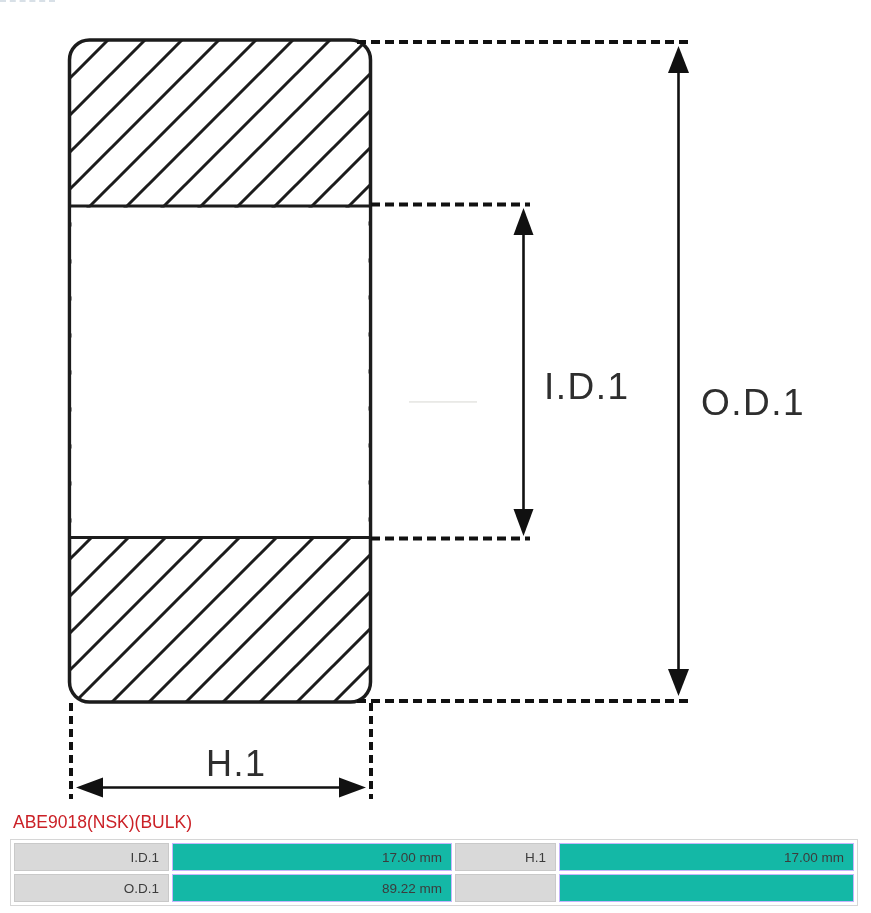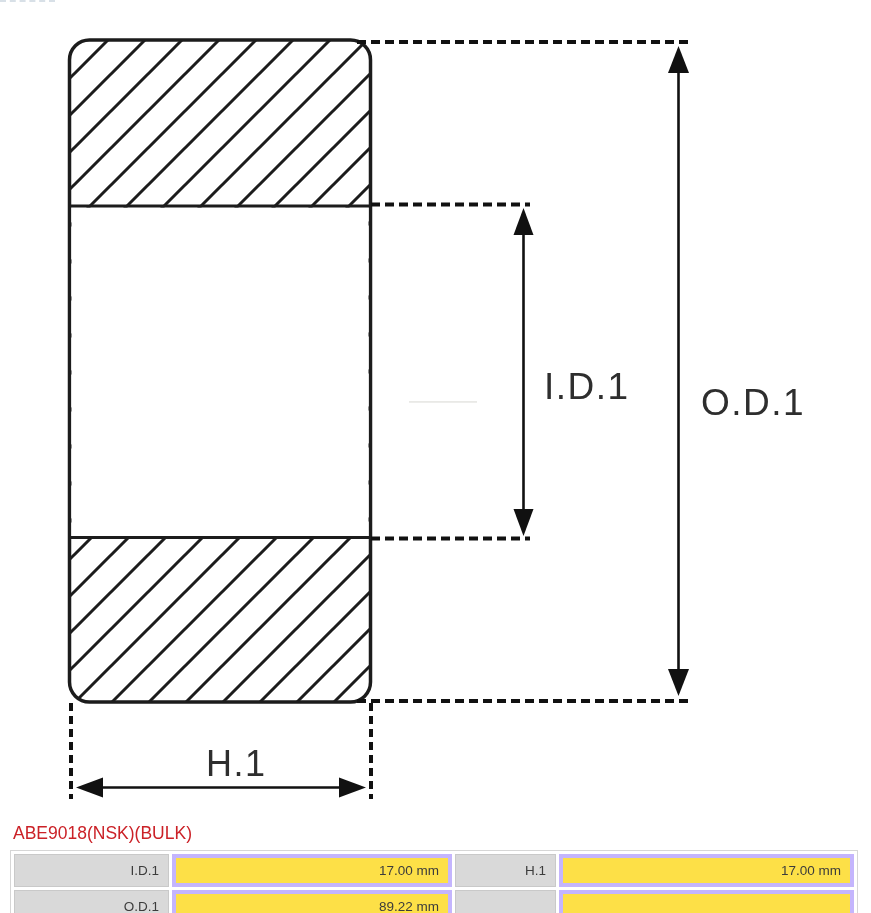--- a/index.html
+++ b/index.html
@@ -24,21 +24,21 @@
   svg.diagram { display: block; width: 871px; height: 808px; }
 
   .dim-label {
     font-family: "Liberation Sans", "DejaVu Sans", sans-serif;
     font-weight: 300;
     letter-spacing: 1.5px;
     fill: #2e2e2e;
   }
 
   .part-number {
-    margin: 16px 0 7px 13px;
+    margin: 5px 0 7px 13px;
     font-size: 17.5px;
     line-height: 19px;
     font-weight: 400;
     color: #cb2127;
     text-decoration: none;
     display: inline-block;
   }
 
   table.spec {
     margin-left: 10px;
@@ -57,22 +57,22 @@
     text-align: right;
     vertical-align: middle;
     overflow: hidden;
     white-space: nowrap;
   }
   td.lbl {
     background: #d9d9d9;
     border: 1px solid #c9c9c9;
   }
   td.val {
-    background: #fde047;
-    border: 4px solid #c4b5fd;
+    background: #14b8a6;
+    border: 1px solid #c4b5fd;
   }
   col.c1 { width: 155px; }
   col.c2 { width: 280px; }
   col.c3 { width: 101px; }
 </style>
 </head>
 <body>
 
 <div class="page">
 

